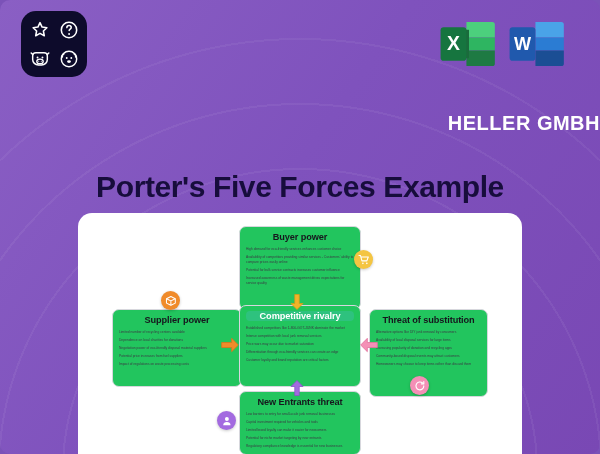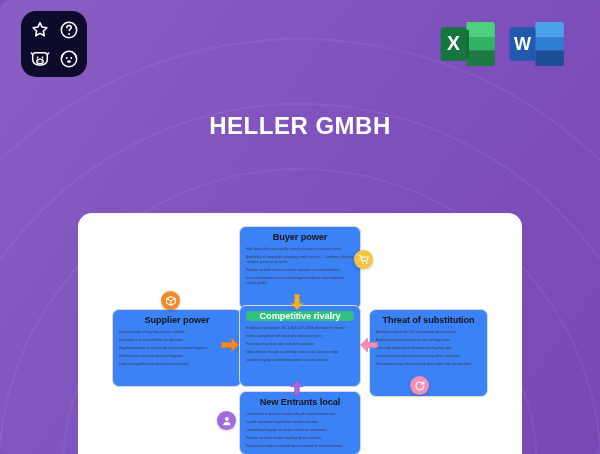--- a/index.html
+++ b/index.html
@@ -25,37 +25,37 @@
   }
   .logo .g{width:22px;height:22px;display:block;}
 
   
   .office{position:absolute;top:13px;display:block;}
   .x-ico{left:438px;width:62px;height:62px;}
   .w-ico{left:507px;width:62px;height:62px;}
 
   
   .company{
-    position:absolute;left:0;right:0;top:112px;text-align:center;
-    color:#ffffff;font-size:24px;font-weight:700;letter-spacing:0.5px;
+    position:absolute;left:0;right:0;top:112px;text-align:right;
+    color:#ffffff;font-size:20px;font-weight:700;letter-spacing:0.5px;
   }
   .maintitle{
     position:absolute;left:0;right:0;top:170px;text-align:center;
     color:#170d3c;font-size:30px;font-weight:800;letter-spacing:-0.4px;
   }
 
   
   .card{
     position:absolute;left:78px;top:213px;width:444px;height:241px;
     background:#ffffff;border-radius:14px 14px 0 0;overflow:hidden;
   }
 
   
   .box{
-    position:absolute;background:#3b82f6;border:1px solid #d7d7dd;
+    position:absolute;background:#22c55e;border:1px solid #d7d7dd;
     border-radius:7px;box-sizing:border-box;padding:5px 6px 4px;
   }
   .box h3{
     margin:0 0 5px;text-align:center;font-size:9.2px;font-weight:700;color:#16161d;
     letter-spacing:-0.1px;
   }
   .box .hdr-green{
     margin:0 0 5px;text-align:center;font-size:9.2px;font-weight:700;color:#ffffff;
     background:#2ec27e;border-radius:4px;padding:0 2px;letter-spacing:-0.1px;
   }
@@ -132,20 +132,21 @@
 
   <svg class="office w-ico" viewBox="0 0 48 48">
     <path d="M22 7h20a2 2 0 0 1 2 2v10H22z" fill="#4aa3e8"></path>
     <path d="M22 19h22v10H22z" fill="#2b7cd3"></path>
     <path d="M22 29h22v10a2 2 0 0 1-2 2H22z" fill="#1b4e94"></path>
     <rect x="2" y="11" width="20" height="26" rx="2.4" fill="#2059ad"></rect>
     <text x="12" y="29" font-family="Liberation Sans, sans-serif" font-size="14" font-weight="700" fill="#fff" text-anchor="middle">W</text>
   </svg>
 
   <div class="company">HELLER GMBH</div>
+  <div class="maintitle">Porter's Five Forces Example</div>
 
   <div class="card">
 
     <div class="box" id="box-buyer">
       <h3>Buyer power</h3>
       <ul>
         <li>High demand for eco-friendly services enhances customer choice</li>
         <li>Availability of competitors providing similar services - Customers' ability to compare prices easily online</li>
         <li>Potential for bulk service contracts increases customer influence</li>
         <li>Increased awareness of waste management drives expectations for service quality</li>
@@ -179,21 +180,21 @@
       <ul>
         <li>Alternative options like DIY junk removal by consumers</li>
         <li>Availability of local disposal services for large items</li>
         <li>Increasing popularity of donation and recycling apps</li>
         <li>Community-based disposal events may attract customers</li>
         <li>Homeowners may choose to keep items rather than discard them</li>
       </ul>
     </div>
 
     <div class="box" id="box-entrants">
-      <h3>New Entrants local</h3>
+      <h3>New Entrants threat</h3>
       <ul>
         <li>Low barriers to entry for small-scale junk removal businesses</li>
         <li>Capital investment required for vehicles and tools</li>
         <li>Limited brand loyalty can make it easier for newcomers</li>
         <li>Potential for niche market targeting by new entrants</li>
         <li>Regulatory compliance knowledge is essential for new businesses</li>
       </ul>
     </div>
 
     <svg class="arrow" id="arrow-down" viewBox="0 0 24 24">

